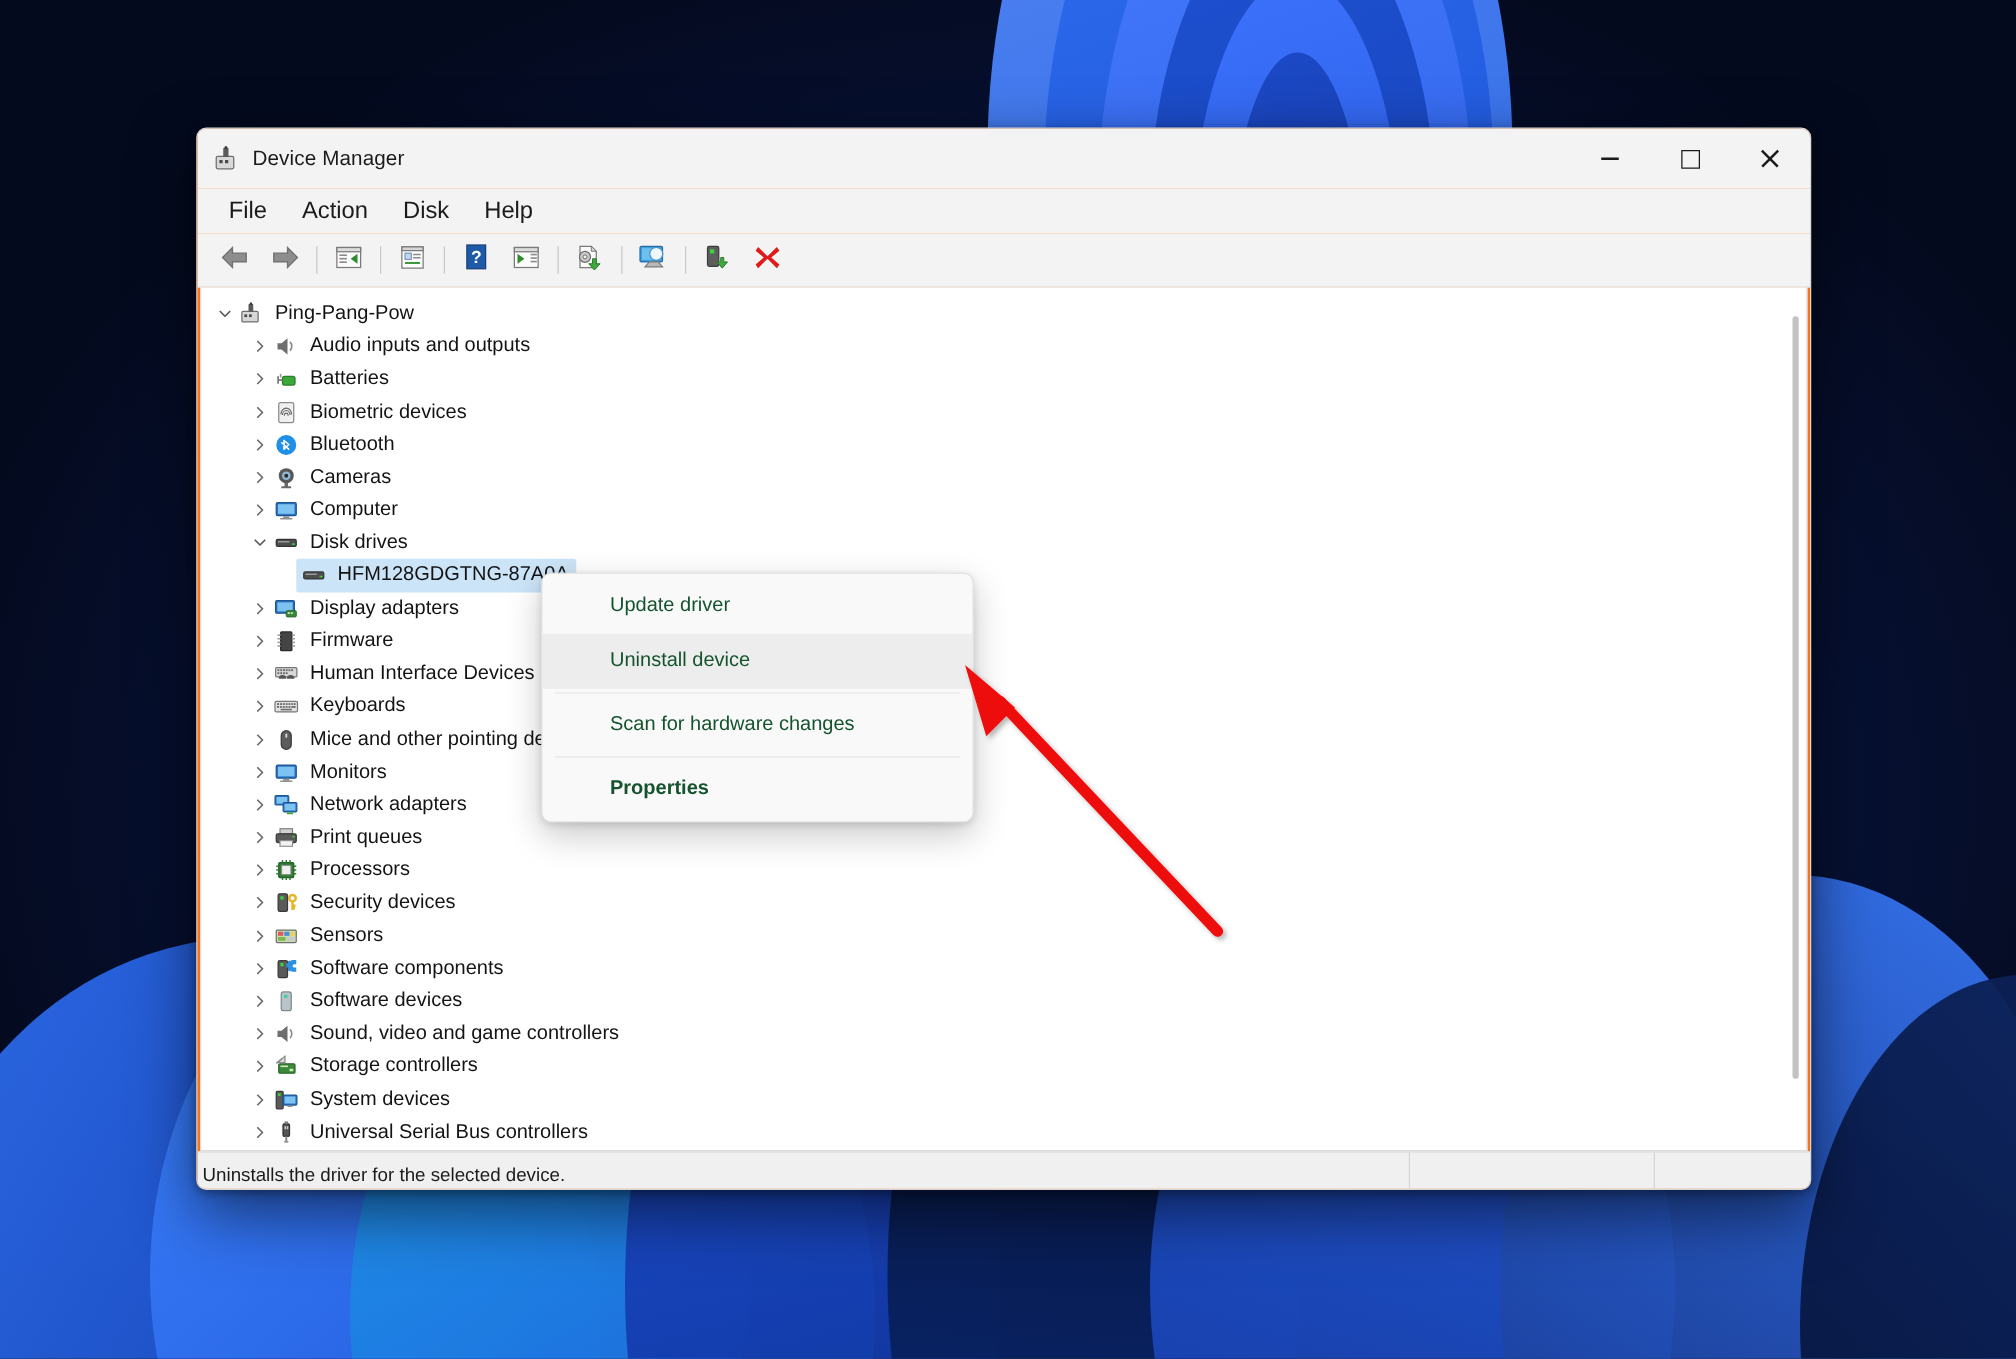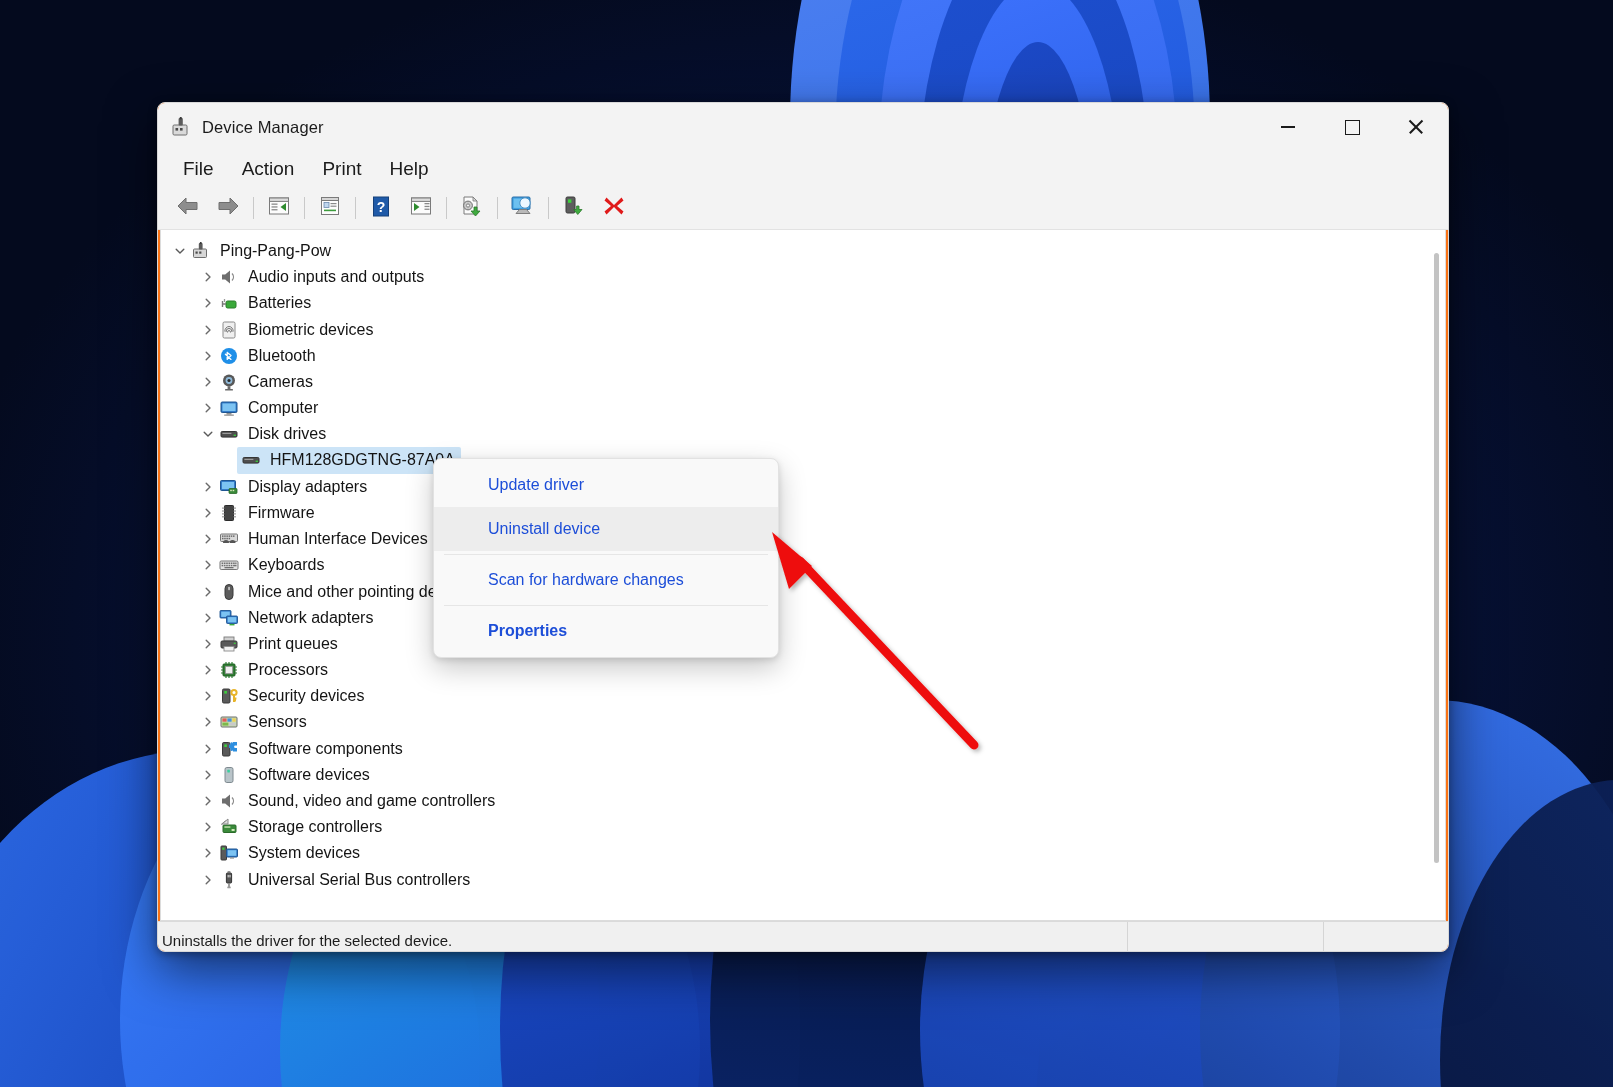--- a/index.html
+++ b/index.html
@@ -231,21 +231,21 @@
     border-radius: 8px;
     box-shadow: 0 10px 28px rgba(0,0,0,0.22), 0 2px 6px rgba(0,0,0,0.12);
     padding: 4px 0;
     overflow: hidden;
   }
   .ctx-item {
     height: 44px;
     display: flex; align-items: center;
     padding-left: 54px;
     font-size: 16px;
-    color: #1d4ed8;
+    color: #14532d;
     cursor: default;
   }
   .ctx-item.hot { background: #ededed; }
   .ctx-item.bold { font-weight: bold; }
   .ctx-sep {
     height: 1px; background: #e6e6e6; margin: 3px 10px;
   }
 
   
   #arrow {
@@ -306,21 +306,21 @@
           </div>
         <div class="win-btn" id="win-close">
             <span class="glyph-close"></span>
           </div>
       </div>
     </div>
 
     <div id="menubar">
       <div class="menu-item">File</div>
       <div class="menu-item">Action</div>
-      <div class="menu-item">Print</div>
+      <div class="menu-item">Disk</div>
       <div class="menu-item">Help</div>
     </div>
 
     <div id="toolbar">
 
       <div class="tb-btn">
         <span>
           <svg width="24" height="20" viewBox="0 0 24 20">
             <path d="M10 2 L2 10 L10 18 L10 13.5 L21 13.5 L21 6.5 L10 6.5 Z" fill="#8d8d8d" stroke="#6e6e6e" stroke-width="1"></path>
           </svg>
@@ -690,20 +690,36 @@
             </span>
           <span class="ico">
             <svg width="20" height="20" viewBox="0 0 20 20">
                 <rect x="6" y="2.5" width="8" height="15" rx="4" fill="#5c5c5c" stroke="#3a3a3a" stroke-width="1"></rect>
                 <rect x="9.3" y="4.8" width="1.5" height="3.4" rx=".7" fill="#d8d8d8"></rect>
               </svg>
           </span>
           <span class="label">Mice and other pointing devices</span>
         </div>
 
+        <div class="row" style="padding-left:36px;">
+          <span class="chev">
+              <svg width="12" height="12" viewBox="0 0 12 12">
+                <path d="M4.2 2.2 L8 6 L4.2 9.8" fill="none" stroke="#6a6a6a" stroke-width="1.4" stroke-linecap="round" stroke-linejoin="round"></path>
+              </svg>
+            </span>
+          <span class="ico">
+            <svg width="20" height="20" viewBox="0 0 20 20">
+                <rect x="2" y="4" width="16" height="10.5" rx="1.2" fill="#2d74c4" stroke="#1f5691" stroke-width="1"></rect>
+                <rect x="3.4" y="5.4" width="13.2" height="7.7" fill="#7cc3f2"></rect>
+                <rect x="7.5" y="15" width="5" height="1.6" fill="#8f8f8f"></rect>
+                <rect x="5" y="16.4" width="10" height="1.3" rx=".6" fill="#8f8f8f"></rect>
+              </svg>
+          </span>
+          <span class="label">Monitors</span>
+        </div>
 
         <div class="row" style="padding-left:36px;">
           <span class="chev">
               <svg width="12" height="12" viewBox="0 0 12 12">
                 <path d="M4.2 2.2 L8 6 L4.2 9.8" fill="none" stroke="#6a6a6a" stroke-width="1.4" stroke-linecap="round" stroke-linejoin="round"></path>
               </svg>
             </span>
           <span class="ico">
             <svg width="20" height="20" viewBox="0 0 20 20">
                 <rect x="1" y="2.5" width="11" height="7.5" rx=".9" fill="#2d74c4" stroke="#1f5691" stroke-width=".9"></rect>

